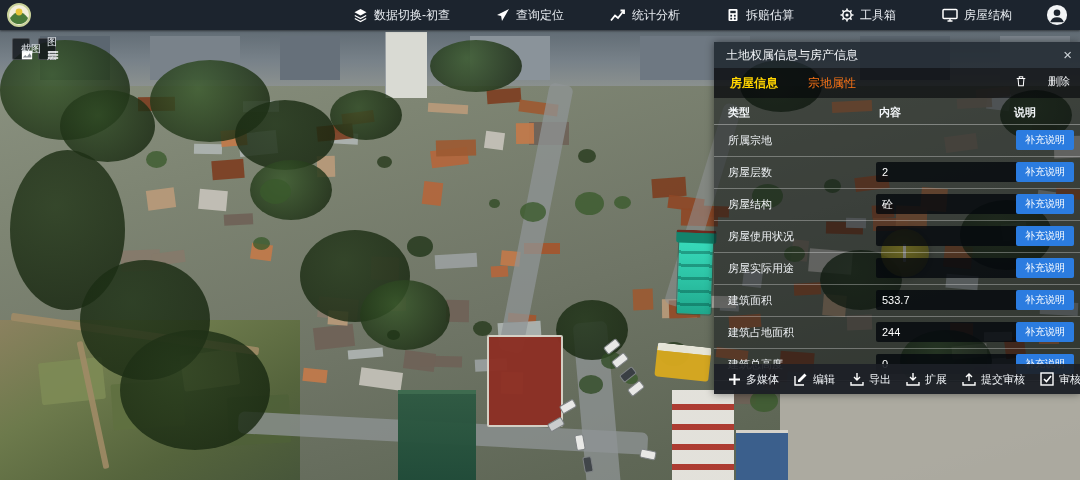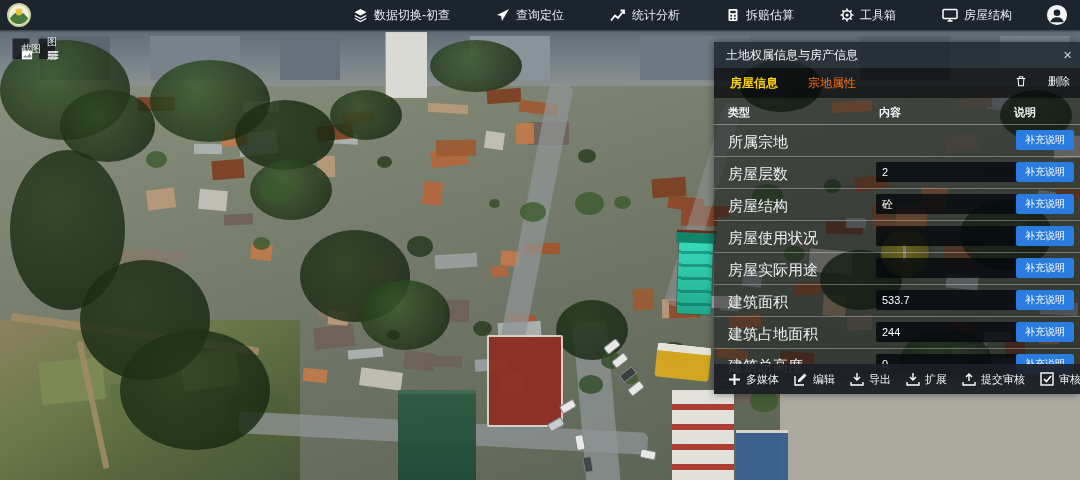--- a/index.html
+++ b/index.html
@@ -56,21 +56,21 @@
   .tab{font-size:12px;color:#f97316;cursor:pointer;padding:3px 2px;}
   .tab.active{color:var(--tabyellow,#ffd400);font-weight:bold;}
   .p-delete{position:absolute;right:10px;top:6px;display:flex;align-items:center;gap:21px;
     font-size:11px;color:#f0f2f4;cursor:pointer;}
   .thead{position:relative;height:26px;font-size:11px;font-weight:bold;color:#f2f5f8;
     border-bottom:1px solid rgba(255,255,255,.35);}
   .thead span{position:absolute;top:7px;}
   .th-type{left:14px;} .th-content{left:165px;} .th-desc{left:300px;font-family:Liberation Serif, serif;}
   .rows{position:relative;}
   .rowi{position:relative;height:31px;border-bottom:1px solid rgba(255,255,255,.30);}
-  .r-label{position:absolute;left:14px;top:8px;font-size:15px;color:#eef1f4;white-space:nowrap;text-align:center;}
+  .r-label{position:absolute;left:14px;top:8px;font-size:11px;color:#eef1f4;white-space:nowrap;text-align:center;}
   .r-value{position:absolute;left:162px;top:5px;width:148px;height:20px;background:rgba(4,8,12,.8);
     border-radius:2px;font-size:11px;color:#fff;line-height:20px;padding-left:6px;box-sizing:border-box;
     overflow:hidden;white-space:nowrap;}
   .r-btn{position:absolute;right:6px;top:5px;width:58px;height:20px;background:var(--accent,#2b7ce0);
     border:none;border-radius:2px;color:#fff;font-size:10px;line-height:20px;text-align:center;cursor:pointer;
     font-family:inherit;padding:0;}
   .p-toolbar{position:absolute;left:0;bottom:0;width:100%;height:30px;background:rgba(28,32,38,.92);
     display:flex;align-items:center;gap:15px;padding-left:14px;box-sizing:border-box;}
   .tool{display:flex;align-items:center;gap:5px;font-size:11px;color:#f0f3f6;cursor:pointer;white-space:nowrap;}
   .tool svg{display:block;}

